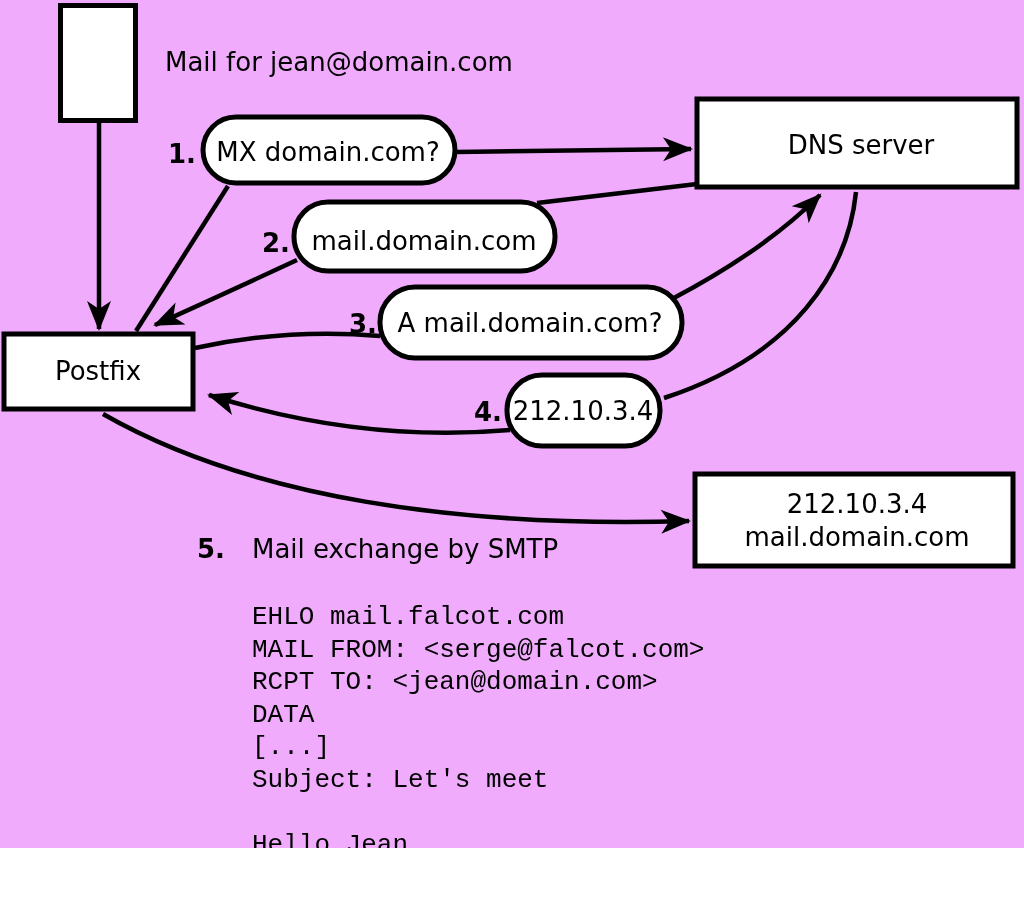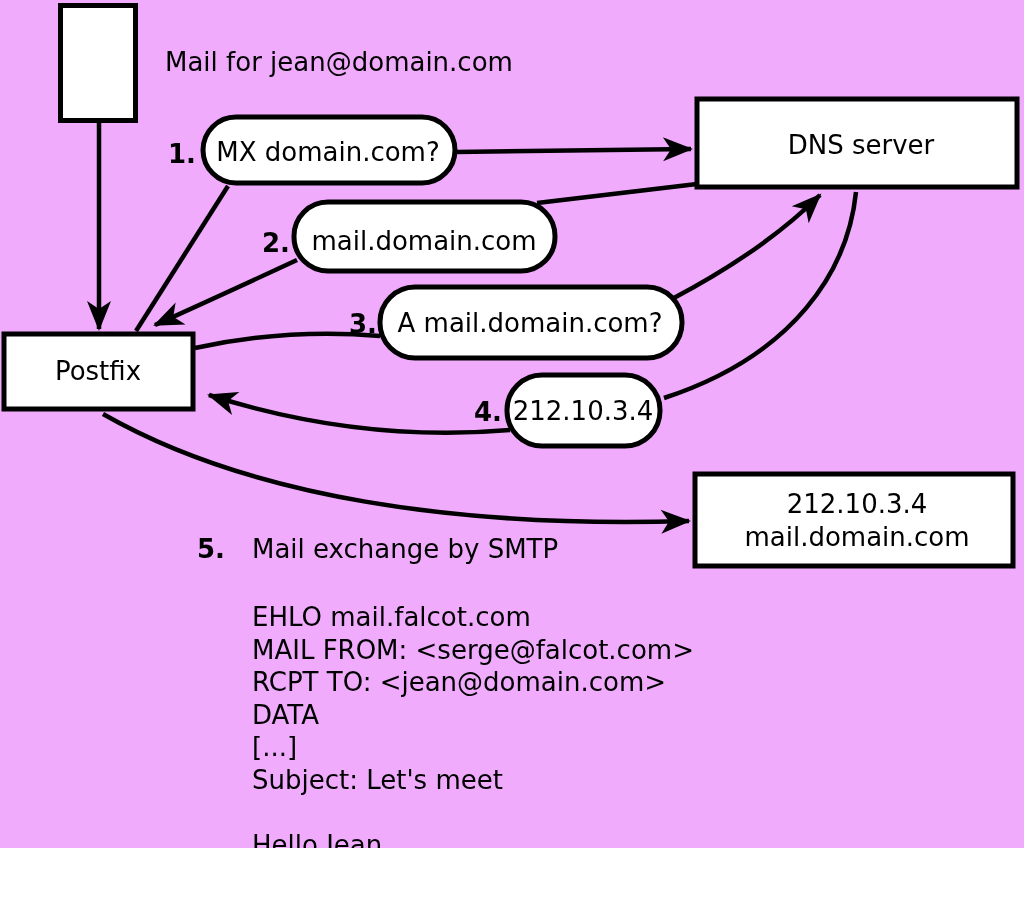--- a/index.html
+++ b/index.html
@@ -18,21 +18,21 @@
   .lbl  { font-family: "DejaVu Sans", sans-serif; font-size: 26px; fill: #000000; }
   .num  { font-weight: bold; }
   .smtp-block {
     position: absolute;
     left: 252px;
     top: 601px;
     font-size: 26px;
     color: #000000;
     white-space: pre;
   }
-  .smtp-line { min-height: 32.5px; line-height: 32.5px; }
+  .smtp-line { min-height: 32.5px; line-height: 32.5px; font-family: Liberation Mono, monospace; }
 </style>
 </head>
 <body>
 
 <div class="stage">
 
   <svg class="diagram-svg" width="1024" height="919" viewBox="0 0 1024 919">
     <defs>
       <marker id="arrow" markerUnits="userSpaceOnUse" markerWidth="34" markerHeight="28" refX="30" refY="14" orient="auto">
         <path d="M2,2 L32,14 L2,26 L10,14 Z" fill="#000000"></path>

